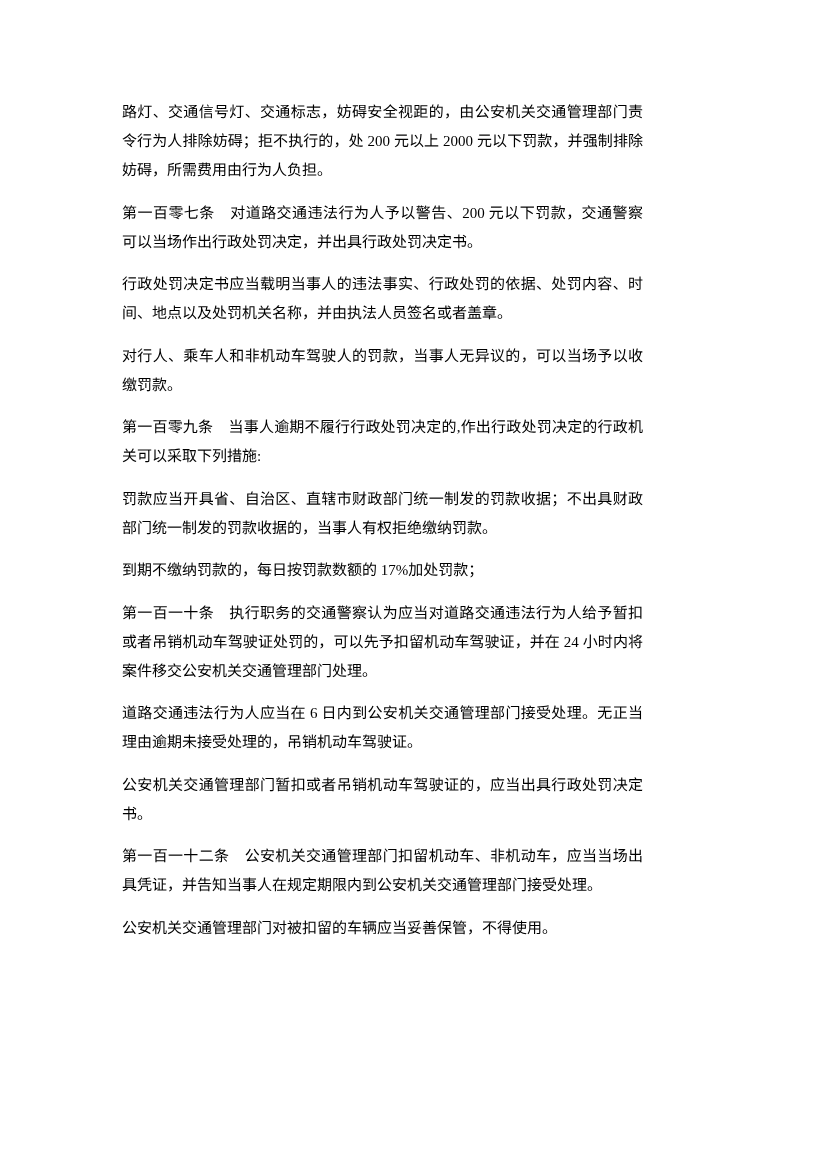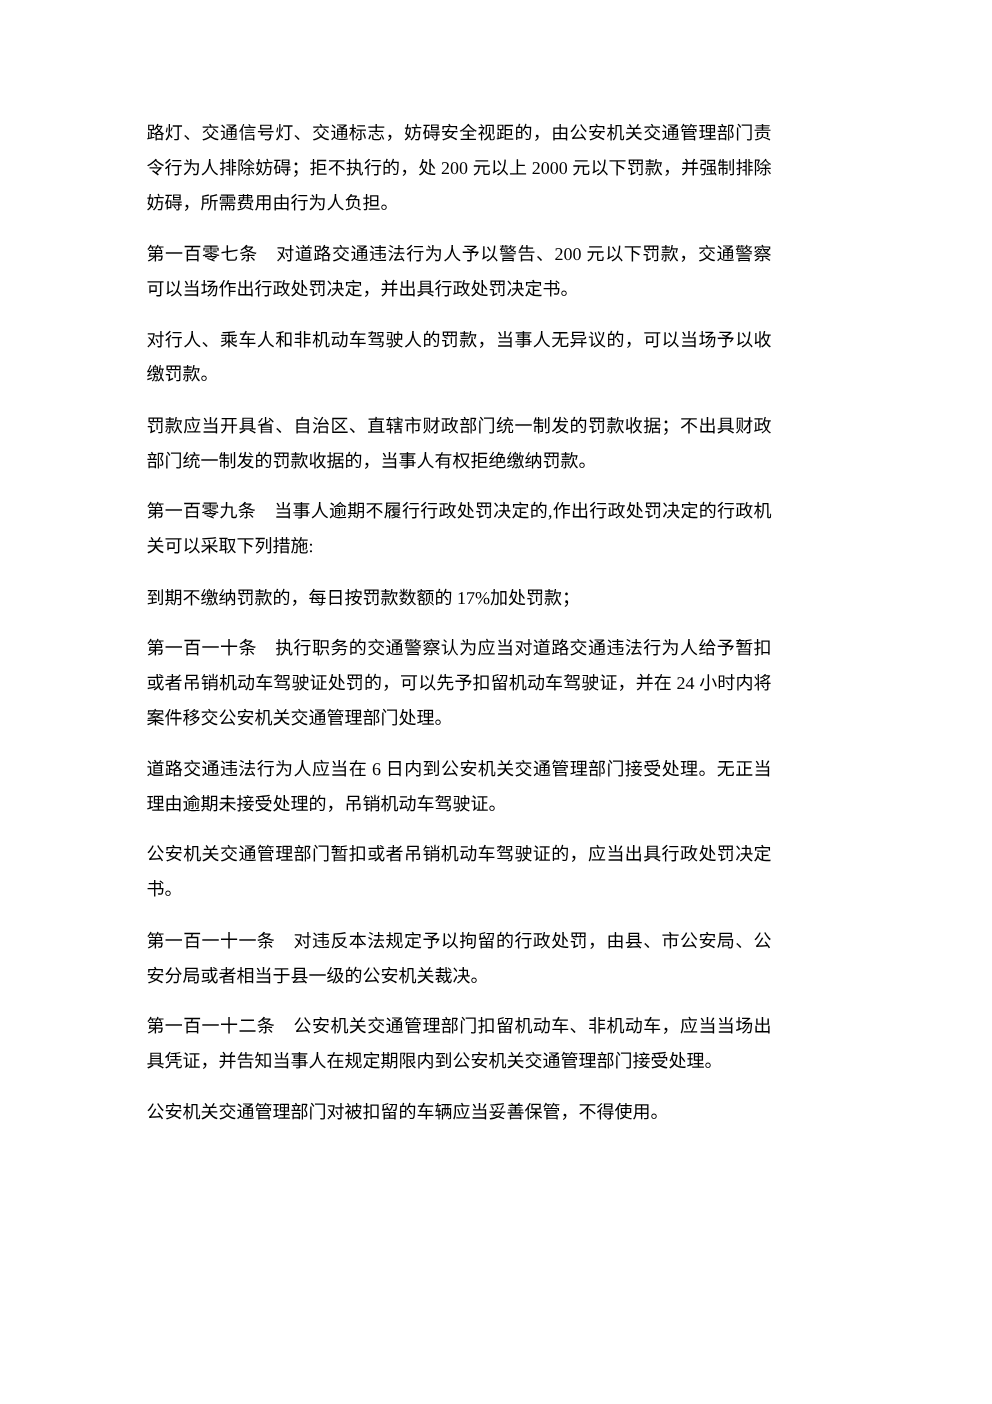--- a/index.html
+++ b/index.html
@@ -25,23 +25,23 @@
       margin: 0 0 13.5px 0;
       word-break: break-all;
     }
   </style>
 </head>
 <body>
 
 <div class="page">
   <p class="para">路灯、交通信号灯、交通标志，妨碍安全视距的，由公安机关交通管理部门责令行为人排除妨碍；拒不执行的，处 200 元以上 2000 元以下罚款，并强制排除妨碍，所需费用由行为人负担。</p>
   <p class="para">第一百零七条　对道路交通违法行为人予以警告、200 元以下罚款，交通警察可以当场作出行政处罚决定，并出具行政处罚决定书。</p>
+  <p class="para">行政处罚决定书应当载明当事人的违法事实、行政处罚的依据、处罚内容、时间、地点以及处罚机关名称，并由执法人员签名或者盖章。</p>
   <p class="para">对行人、乘车人和非机动车驾驶人的罚款，当事人无异议的，可以当场予以收缴罚款。</p>
+  <p class="para">第一百零九条　当事人逾期不履行行政处罚决定的,作出行政处罚决定的行政机关可以采取下列措施:</p>
   <p class="para">罚款应当开具省、自治区、直辖市财政部门统一制发的罚款收据；不出具财政部门统一制发的罚款收据的，当事人有权拒绝缴纳罚款。</p>
-  <p class="para">第一百零九条　当事人逾期不履行行政处罚决定的,作出行政处罚决定的行政机关可以采取下列措施:</p>
   <p class="para">到期不缴纳罚款的，每日按罚款数额的 17%加处罚款；</p>
   <p class="para">第一百一十条　执行职务的交通警察认为应当对道路交通违法行为人给予暂扣或者吊销机动车驾驶证处罚的，可以先予扣留机动车驾驶证，并在 24 小时内将案件移交公安机关交通管理部门处理。</p>
   <p class="para">道路交通违法行为人应当在 6 日内到公安机关交通管理部门接受处理。无正当理由逾期未接受处理的，吊销机动车驾驶证。</p>
   <p class="para">公安机关交通管理部门暂扣或者吊销机动车驾驶证的，应当出具行政处罚决定书。</p>
-  <p class="para">第一百一十一条　对违反本法规定予以拘留的行政处罚，由县、市公安局、公安分局或者相当于县一级的公安机关裁决。</p>
   <p class="para">第一百一十二条　公安机关交通管理部门扣留机动车、非机动车，应当当场出具凭证，并告知当事人在规定期限内到公安机关交通管理部门接受处理。</p>
   <p class="para">公安机关交通管理部门对被扣留的车辆应当妥善保管，不得使用。</p>
 </div>
 
 </body></html>

